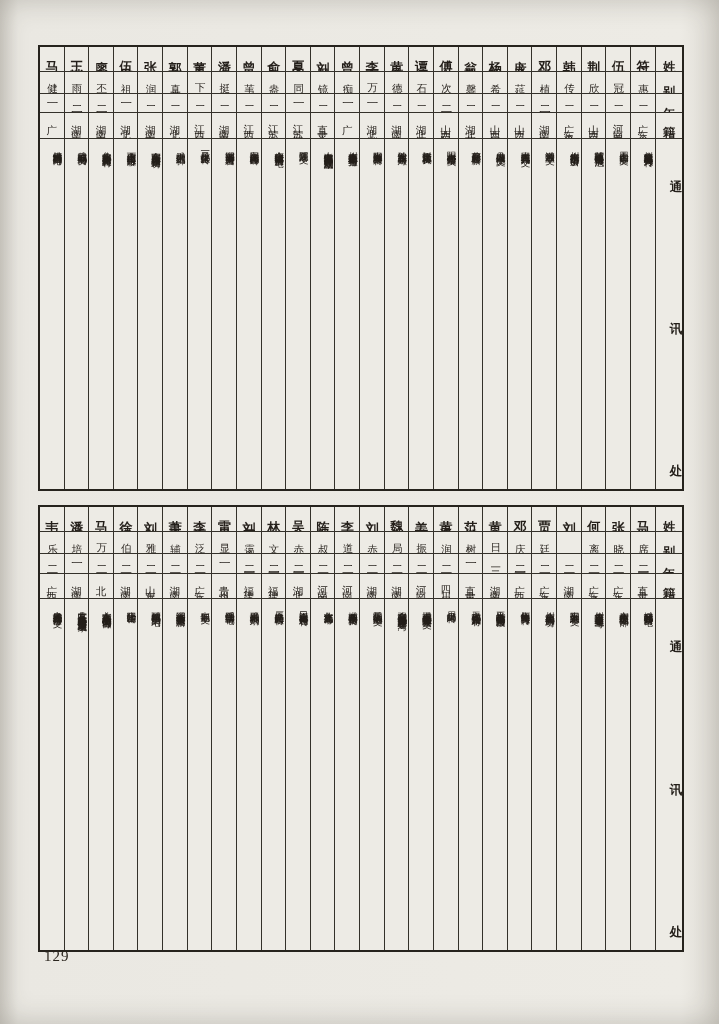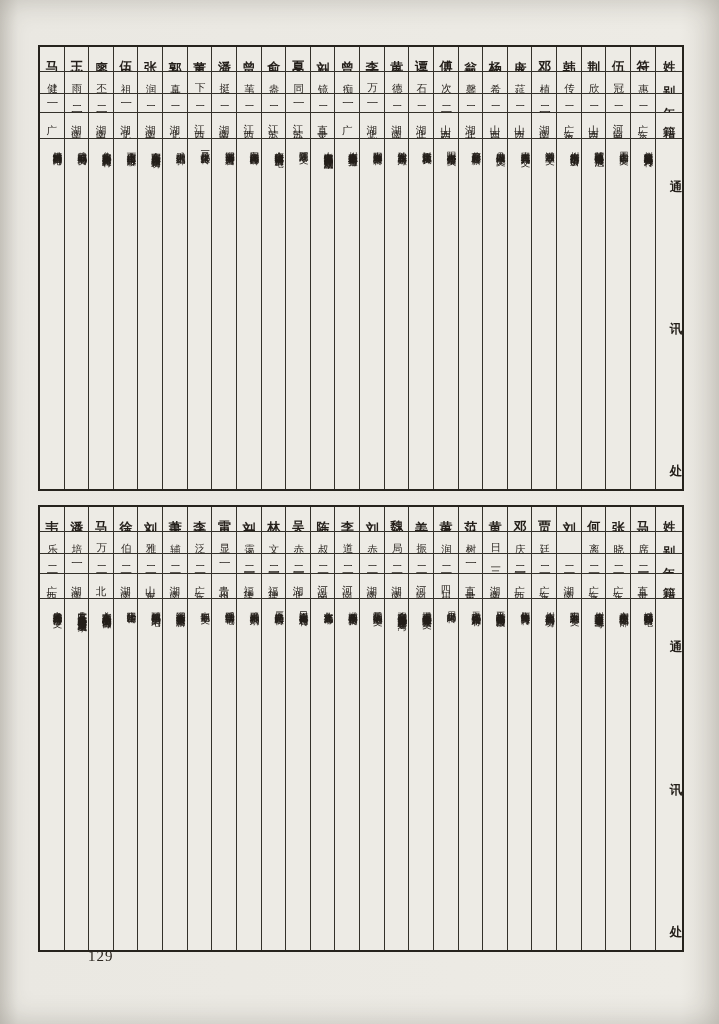--- a/index.html
+++ b/index.html
@@ -49,21 +49,20 @@
   .c-age .vtext{font-size:11.5px;letter-spacing:3px;}
   .c-origin .vtext{font-size:10.5px;letter-spacing:2px;line-height:1.05;}
   .c-addr .vtext{font-size:9.5px;line-height:11.5px;letter-spacing:.5px;height:100%;text-align:left;}
   .head .c-name .vtext,.head .c-alias .vtext,.head .c-age .vtext{font-size:12.5px;font-weight:700;}
   .head .c-origin .vtext{font-size:12.5px;font-weight:700;}
   .head .c-addr .vtext{font-size:12.5px;font-weight:700;text-align:justify;text-align-last:justify;padding:26px 0;height:calc(100% - 52px);letter-spacing:6px;}
   .page-num{
     position:absolute;left:44px;top:948px;
     font-size:15px;color:#2b261f;letter-spacing:1px;
     font-family:"Liberation Serif","DejaVu Serif",serif;
-    margin-left:44px;
   }
 </style>
 </head>
 <body>
 
 <div class="sheet">
 
   <div class="tbl" id="table-1">
     <div class="col head">
       <div class="cell c-name">

